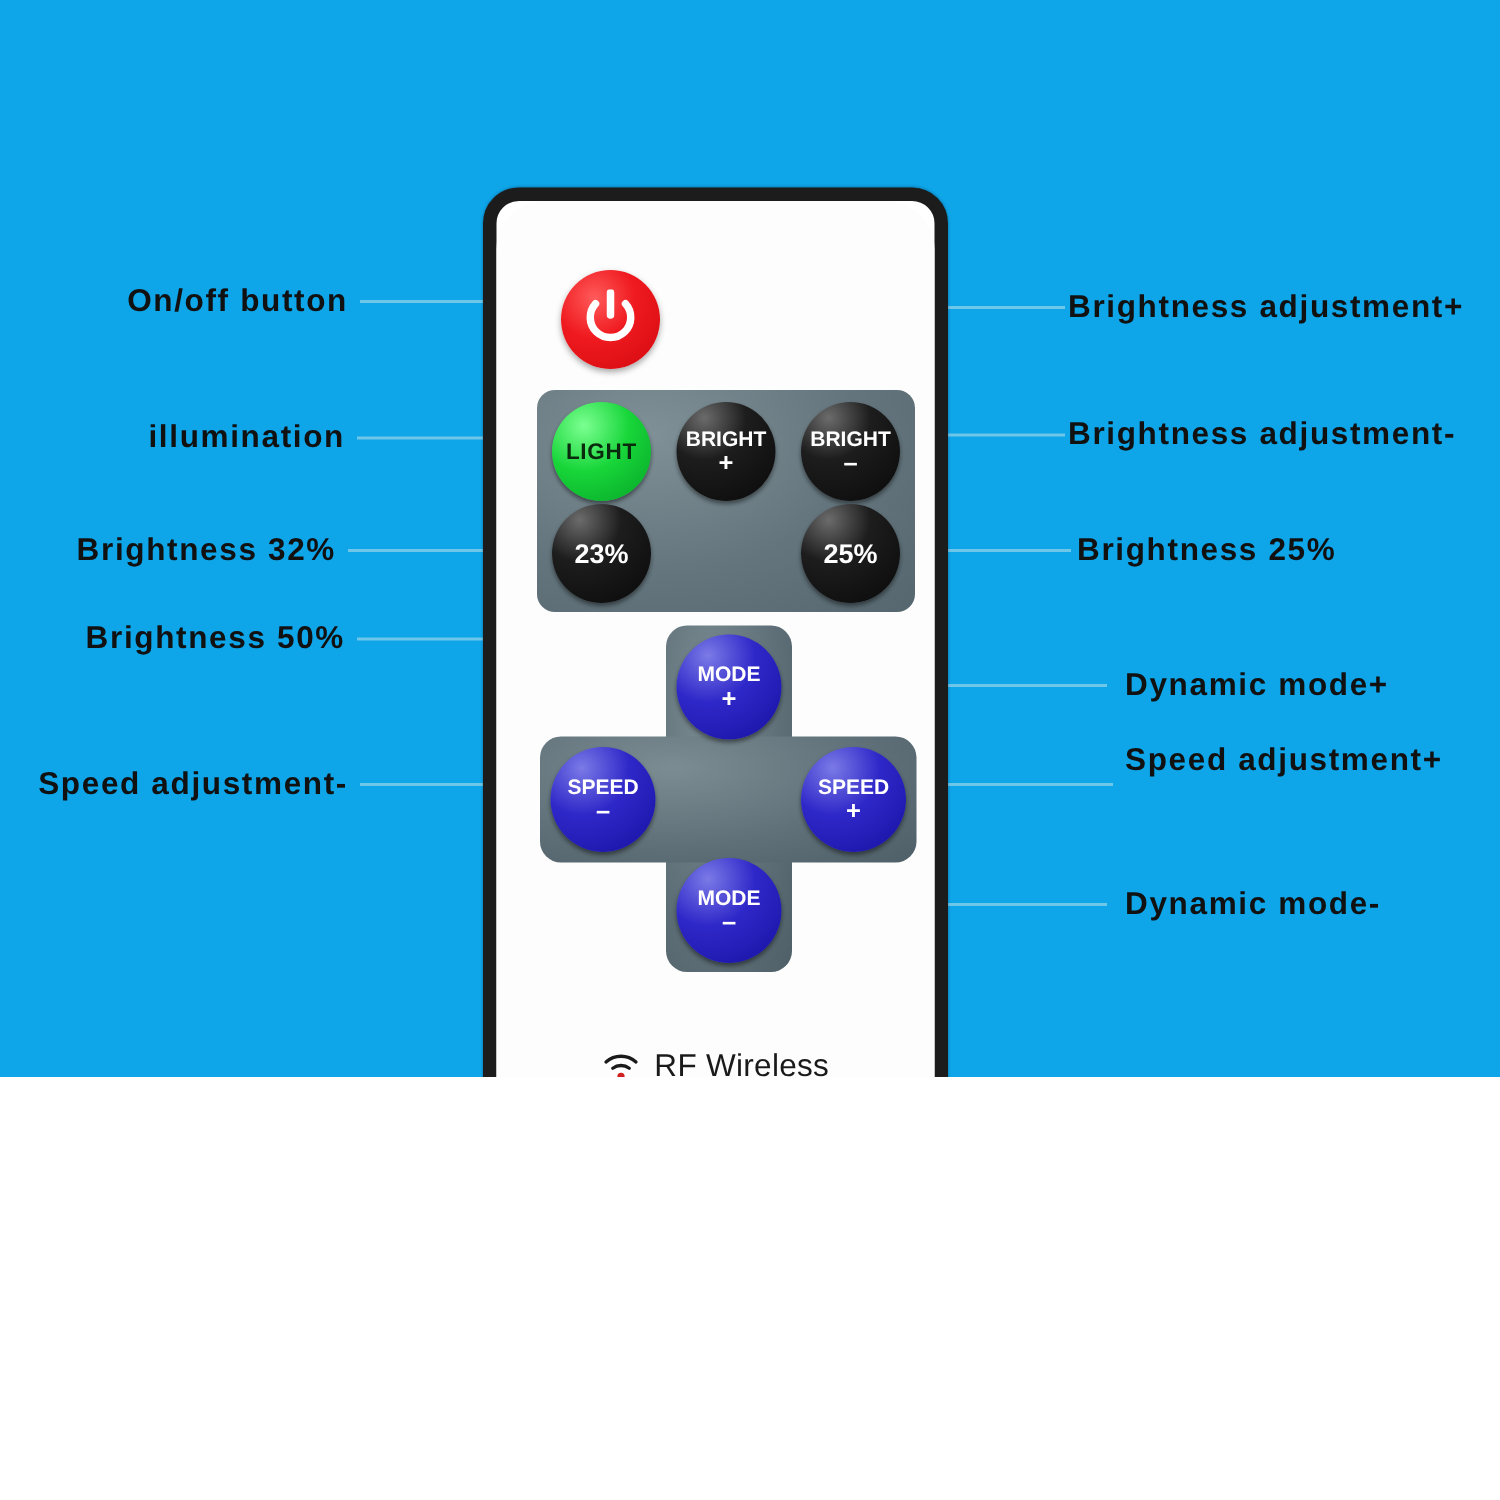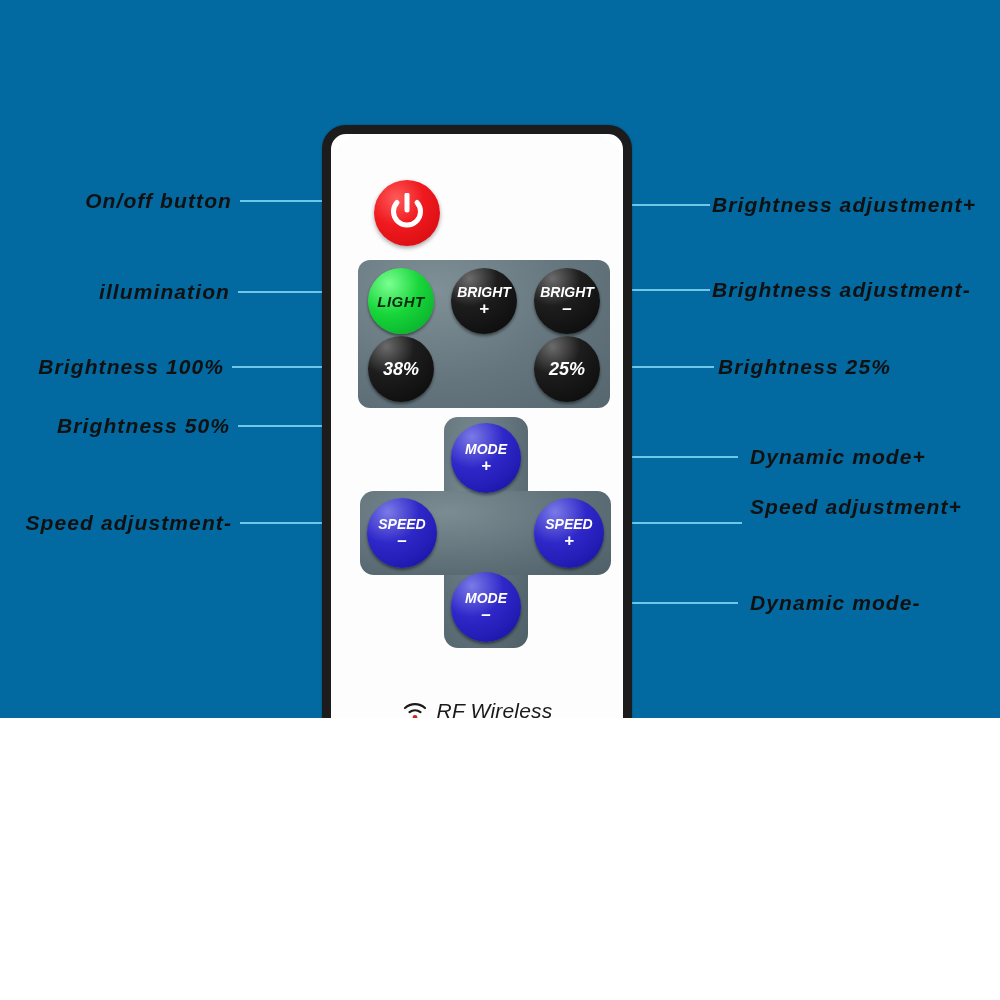--- a/index.html
+++ b/index.html
@@ -4,24 +4,23 @@
 <style>
   html, body {
     margin: 0;
     padding: 0;
     background: #ffffff;
   }
   #stage {
     position: relative;
     width: 1000px;
     height: 718px;
-    background: #0369a1;
+    background: #0ea5e9;
     overflow: hidden;
     font-family: "Liberation Sans", sans-serif;
-    font-style: italic;
   }
 
   
   .leader {
     position: absolute;
     background: #6ec6e8;
     height: 2px;
   }
   .leader-diag {
     position: absolute;
@@ -190,21 +189,21 @@
   <div class="leader" style="left:583px; top:204px; width:127px;"></div>
   <div class="leader-diag" style="left:583px; top:205px; width:120px; transform:rotate(149deg);"></div>
   <div class="leader" style="left:561px; top:289px; width:149px;"></div>
   <div class="leader" style="left:570px; top:366px; width:144px;"></div>
   <div class="leader" style="left:490px; top:456px; width:248px;"></div>
   <div class="leader" style="left:574px; top:522px; width:168px;"></div>
   <div class="leader" style="left:494px; top:602px; width:244px;"></div>
 
   <div class="callout left" style="left:0; top:190px; width:232px;">On/off button</div>
   <div class="callout left" style="left:0; top:281px; width:230px;">illumination</div>
-  <div class="callout left" style="left:0; top:356px; width:224px;">Brightness 100%</div>
+  <div class="callout left" style="left:0; top:356px; width:224px;">Brightness 32%</div>
   <div class="callout left" style="left:0; top:415px; width:230px;">Brightness 50%</div>
   <div class="callout left" style="left:0; top:512px; width:232px;">Speed adjustment-</div>
 
   <div class="callout right" style="left:712px; top:279px;">Brightness adjustment-</div>
   <div class="callout right" style="left:712px; top:194px;">Brightness adjustment+</div>
   <div class="callout right" style="left:718px; top:356px;">Brightness 25%</div>
   <div class="callout right" style="left:750px; top:446px;">Dynamic mode+</div>
   <div class="callout right" style="left:750px; top:496px;">Speed adjustment+</div>
   <div class="callout right" style="left:750px; top:592px;">Dynamic mode-</div>
 
@@ -228,21 +227,21 @@
           <span class="lbl lbl-main">BRIGHT</span>
           <span class="lbl lbl-sign">+</span>
         </div>
 
         <div class="rbtn black kp-r1 kp-c3">
           <span class="lbl lbl-main">BRIGHT</span>
           <span class="lbl lbl-sign">–</span>
         </div>
 
         <div class="rbtn black kp-r2 kp-c1">
-          <span class="lbl lbl-pct">38%</span>
+          <span class="lbl lbl-pct">23%</span>
         </div>
 
 
         <div class="rbtn black kp-r2 kp-c3">
           <span class="lbl lbl-pct">25%</span>
         </div>
       </div>
 
       <div id="dpad">
         <div class="cross-arm" id="cross-v"></div>

